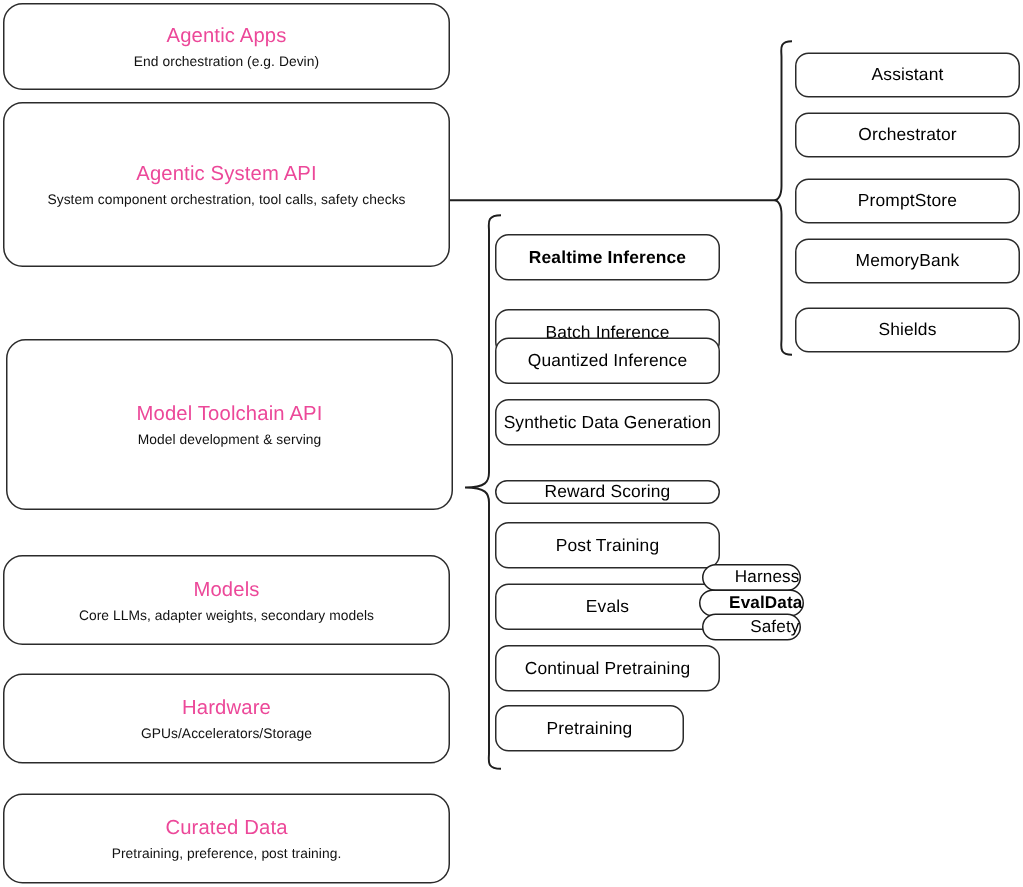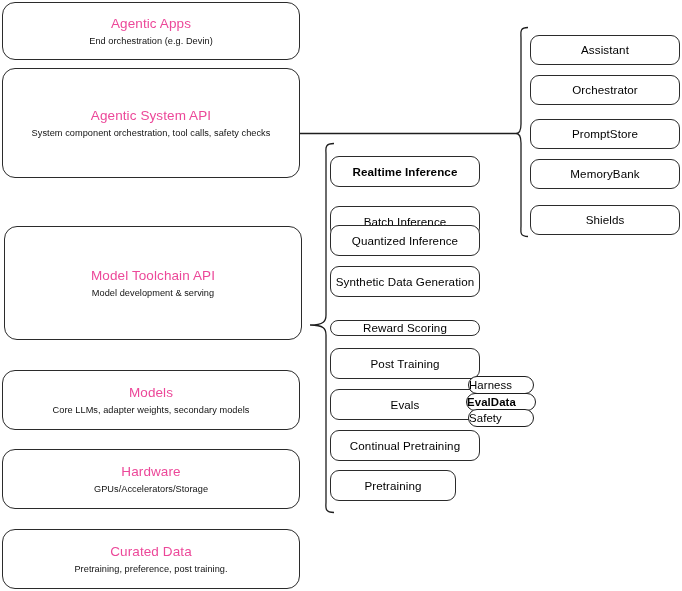--- a/index.html
+++ b/index.html
@@ -52,21 +52,21 @@
     letter-spacing: 0.1px;
   }
   .pill {
     position: absolute;
     box-sizing: border-box;
     border: 1.3px solid #1e1e1e;
     background: #ffffff;
     border-radius: 999px;
     display: flex;
     align-items: center;
-    justify-content: flex-start;
+    justify-content: flex-end;
     font-size: 11.4px;
     line-height: 13px;
     letter-spacing: 0.1px;
     color: #000;
   }
   svg.overlay {
     position: absolute;
     left: 0;
     top: 0;
     width: 682px;

